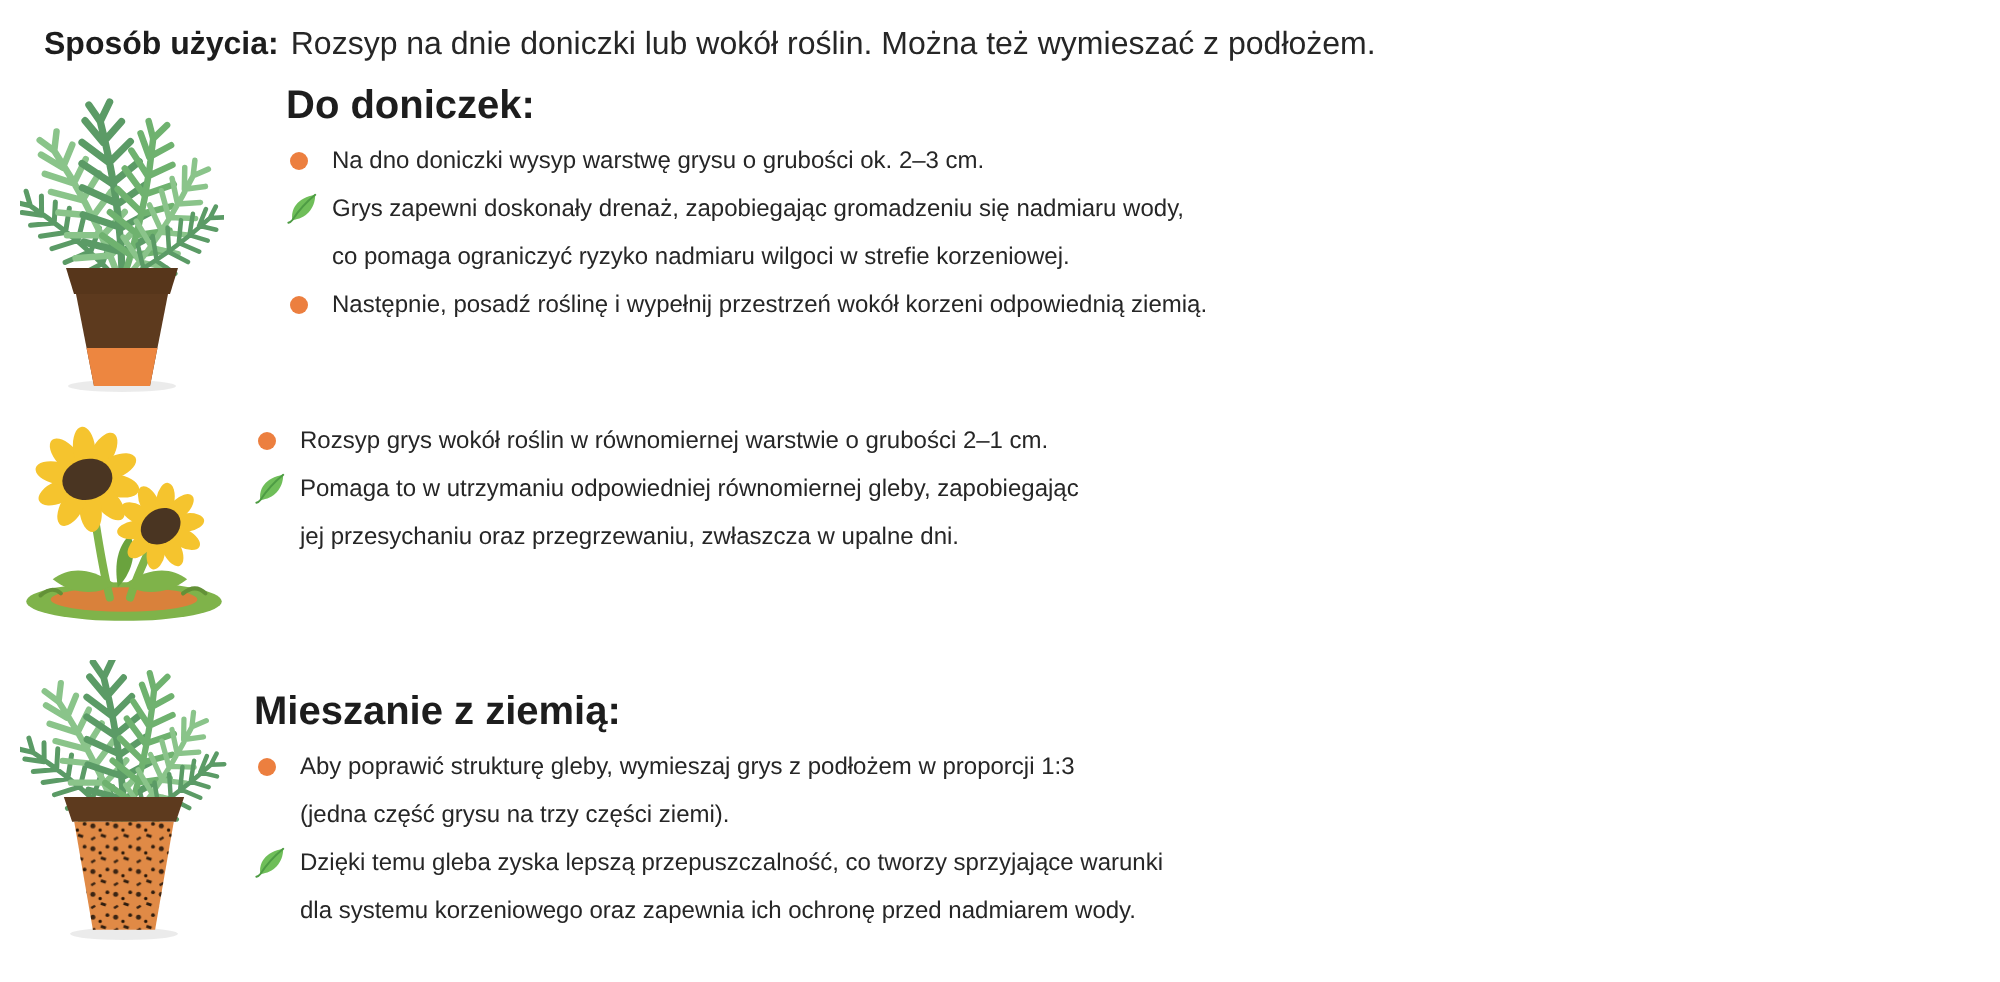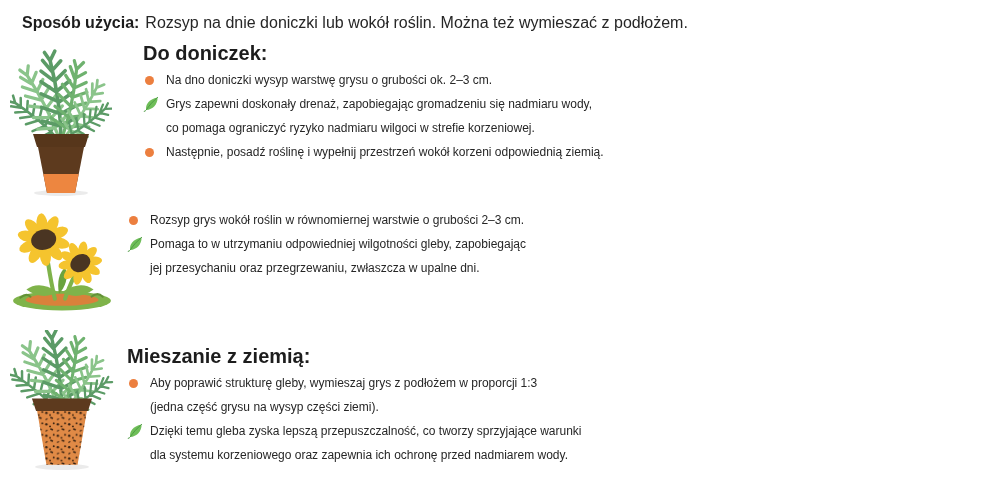--- a/index.html
+++ b/index.html
@@ -146,40 +146,40 @@
     </div>
     <div class="item">
       <span class="dot"></span>
       <span class="txt">Następnie, posadź roślinę i wypełnij przestrzeń wokół korzeni odpowiednią ziemią.</span>
     </div>
   </section>
 
   <section class="sec" id="sec2">
     <div class="item">
       <span class="dot"></span>
-      <span class="txt">Rozsyp grys wokół roślin w równomiernej warstwie o grubości 2–3 cm.</span>
+      <span class="txt">Rozsyp grys wokół roślin w równomiernej warstwie o grubości 2–1 cm.</span>
     </div>
     <div class="item">
       <span class="leafwrap">
         <svg width="16" height="16" viewBox="0 0 16 16">
             <path d="M14.6 1.4 C14.6 8.4 9.8 13.4 3.2 14 C2.2 8.6 5.6 3 14.6 1.4 Z" fill="#6FBE59"></path>
             <path d="M1.2 15.4 C2 15.2 2.6 14.8 3.2 14 C6.2 9.4 10.2 5 14.6 1.4" stroke="#4E9C44" stroke-width="1" fill="none" stroke-linecap="round"></path>
           </svg>
       </span>
-      <span class="txt">Pomaga to w utrzymaniu odpowiedniej wilgotności gleby, zapobiegając
+      <span class="txt">Pomaga to w utrzymaniu odpowiedniej równomiernej gleby, zapobiegając
 jej przesychaniu oraz przegrzewaniu, zwłaszcza w upalne dni.</span>
     </div>
   </section>
 
   <section class="sec" id="sec3">
     <h2>Mieszanie z ziemią:</h2>
     <div class="item">
       <span class="dot"></span>
       <span class="txt">Aby poprawić strukturę gleby, wymieszaj grys z podłożem w proporcji 1:3
-(jedna część grysu na wysyp części ziemi).</span>
+(jedna część grysu na trzy części ziemi).</span>
     </div>
     <div class="item">
       <span class="leafwrap">
         <svg width="16" height="16" viewBox="0 0 16 16">
             <path d="M14.6 1.4 C14.6 8.4 9.8 13.4 3.2 14 C2.2 8.6 5.6 3 14.6 1.4 Z" fill="#6FBE59"></path>
             <path d="M1.2 15.4 C2 15.2 2.6 14.8 3.2 14 C6.2 9.4 10.2 5 14.6 1.4" stroke="#4E9C44" stroke-width="1" fill="none" stroke-linecap="round"></path>
           </svg>
       </span>
       <span class="txt">Dzięki temu gleba zyska lepszą przepuszczalność, co tworzy sprzyjające warunki
 dla systemu korzeniowego oraz zapewnia ich ochronę przed nadmiarem wody.</span>

